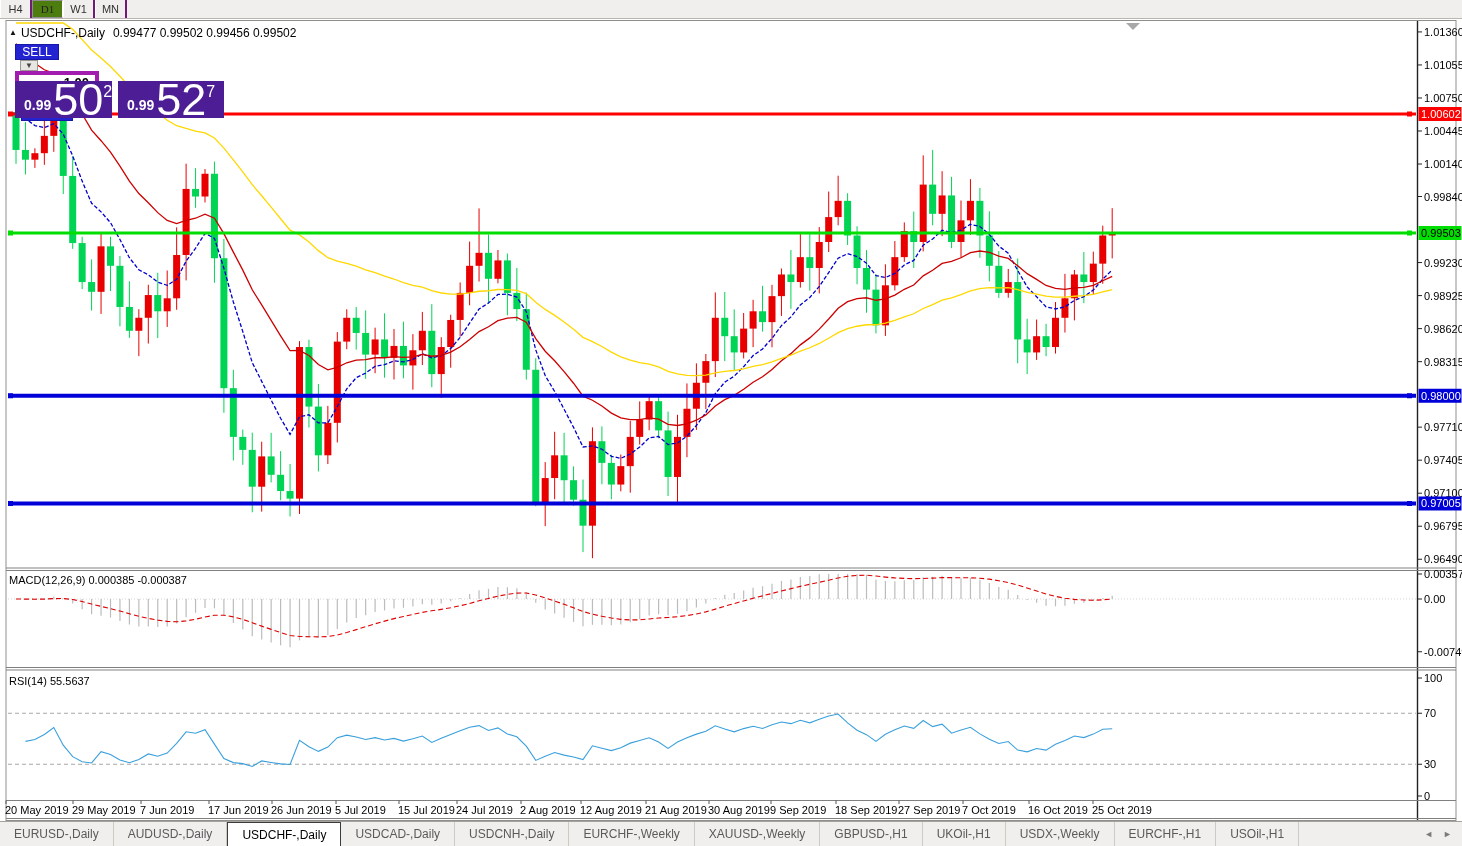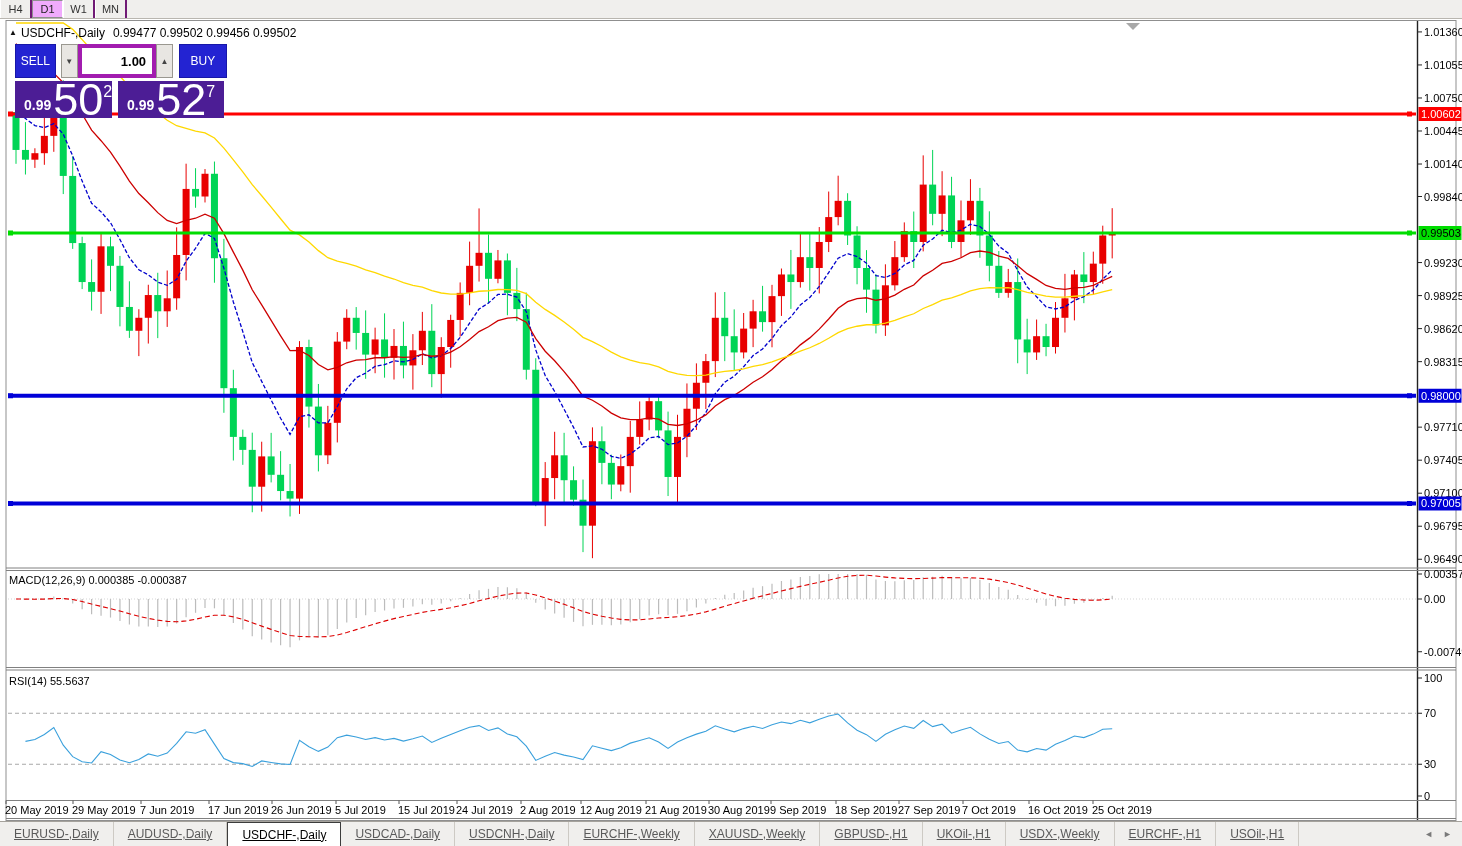--- a/index.html
+++ b/index.html
@@ -3,50 +3,50 @@
 <meta charset="utf-8">
 <style>
   html,body{margin:0;padding:0;background:#d8d4cc;}
   #app{position:relative;width:1462px;height:846px;background:#fff;overflow:hidden;
        font-family:"Liberation Sans","DejaVu Sans",sans-serif;-webkit-font-smoothing:antialiased;}
   
   .tf-toolbar{position:absolute;top:0;left:0;width:100%;height:18px;background:#f0efed;
       border-bottom:1px solid #b9b6b0;display:flex;align-items:stretch;z-index:5;}
   .tf-btn{width:29px;font-size:11px;color:#333;display:flex;align-items:center;justify-content:center;
       border-right:2px solid #701a75;border-left:1px solid #fff;cursor:default;}
-  .tf-btn.active{background:#f0abfc;border:1px solid #8f8f8f;border-right-color:#fff;color:#222;}
+  .tf-btn.active{background:#4d7c0f;border:1px solid #8f8f8f;border-right-color:#fff;color:#222;font-family:Liberation Serif, serif;}
   
   #chart-svg{position:absolute;top:0;left:0;z-index:1;}
   
   .chart-title{position:absolute;top:26px;left:9px;z-index:3;font-size:12px;color:#000;white-space:nowrap;}
   .chart-title .tri{font-size:8px;vertical-align:2px;margin-right:4px;color:#111;}
   .chart-title .ohlc{margin-left:8px;}
   .ind-label{position:absolute;z-index:3;font-size:11px;color:#000;white-space:nowrap;}
   
   .trade{position:absolute;top:44px;left:15px;z-index:4;width:212px;}
-  .trade .row1{display:flex;height:34px;}
+  .trade .row1{display:flex;height:34px;flex-direction:column;}
   .btn-blue{background:#2323d2;color:#fff;display:flex;align-items:center;justify-content:center;
      font-size:12px;border:1px solid #1717a8;cursor:pointer;}
   .sell-btn{width:42px;}
   .buy-btn{width:50px;margin-left:6px;}
   .spin{width:16px;background:#e8e6e2;border:1px solid #9a9890;color:#444;font-size:8px;
      display:flex;align-items:center;justify-content:center;cursor:pointer;}
   .vol{width:70px;background:#fff;border:4px solid #a21caf;font-size:13px;font-weight:bold;color:#000;
      display:flex;align-items:center;justify-content:flex-end;padding-right:6px;}
   .row2{display:flex;margin-top:3px;height:37px;}
   .pricebox{background:#4c1d95;color:#fff;display:flex;align-items:center;cursor:pointer;}
   .pricebox.sell{width:97px;}
   .pricebox.buy{width:106px;margin-left:6px;}
   .pb-prefix{font-size:14px;font-weight:bold;align-self:flex-end;margin:0 2px 5px 9px;}
   .pb-big{font-size:45px;line-height:33px;}
   .pb-sup{font-size:16px;align-self:flex-start;margin-top:2px;}
   
   .tabbar{position:absolute;bottom:0;left:0;width:100%;height:24px;background:#f0efed;
      border-top:1px solid #a5a29c;display:flex;align-items:stretch;z-index:5;font-size:12px;}
-  .tab{display:flex;align-items:center;padding:0 14px;color:#5a5a5a;border-right:1px solid #cdcac4;cursor:pointer;white-space:nowrap;text-decoration:underline;}
+  .tab{display:flex;align-items:center;padding:0 14px;color:#5a5a5a;border-right:1px solid #cdcac4;cursor:pointer;white-space:nowrap;}
   .tab.active{background:#fff;border:1px solid #3c3c3c;border-bottom:none;color:#000;margin-top:0px;}
   .tab-scroll{margin-left:auto;display:flex;align-items:center;gap:10px;padding:0 10px;color:#7a7a7a;font-size:9px;}
   .tab-scroll span{cursor:pointer;}
 </style>
 </head>
 <body>
 
 <div id="app">
 
   <svg id="chart-svg" width="1462" height="846">

